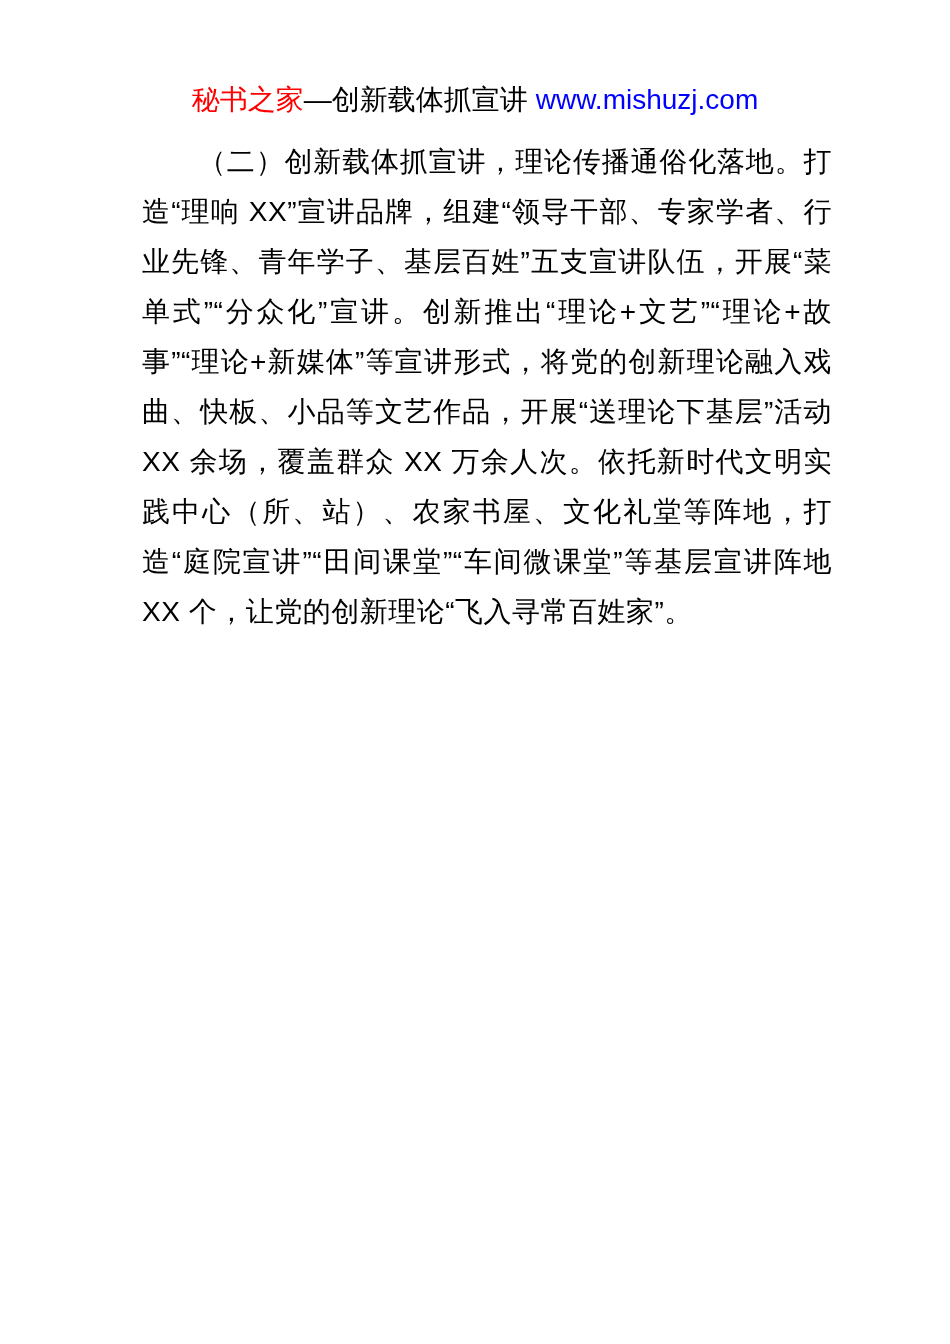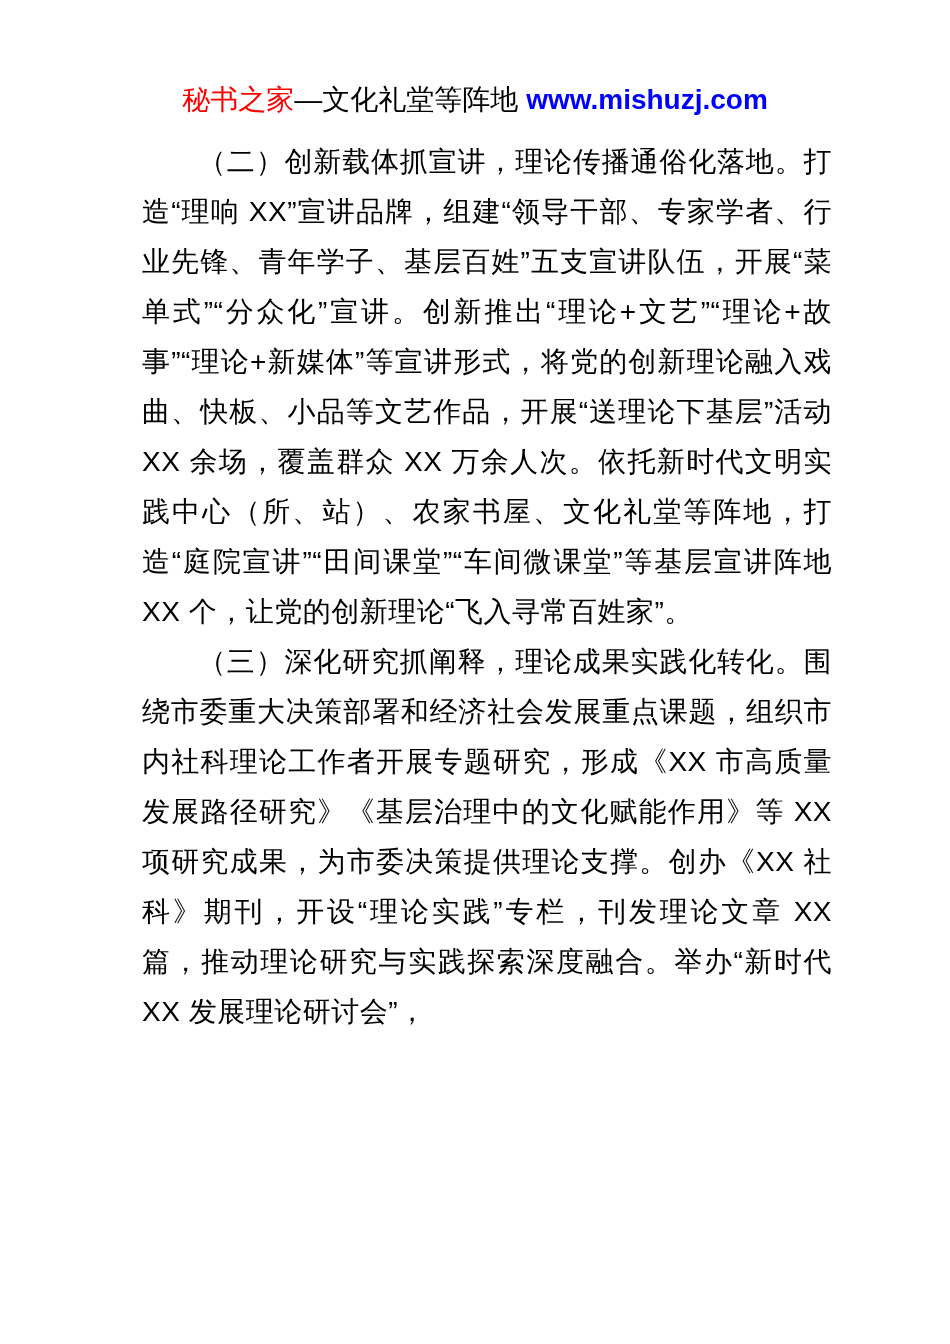--- a/index.html
+++ b/index.html
@@ -29,21 +29,21 @@
     color: #ff0000;
     font-weight: normal;
   }
   .site-header .tagline {
     color: #000000;
     font-weight: normal;
   }
   .site-header .url {
     color: #0000ff;
     margin-left: 8px;
-    font-weight: bold;
+    font-weight: normal;
   }
   .doc-body {
     position: absolute;
     top: 137px;
     left: 142px;
     width: 690px;
     color: #000000;
     font-size: 28px;
     line-height: 50px;
     text-align: justify;
@@ -57,21 +57,20 @@
   .doc-body p.indent {
     text-indent: 2em;
   }
 </style>
 </head>
 <body>
 
 <div class="page">
 
   <header class="site-header">
-    <span class="brand">秘书之家</span><span class="tagline">—文化礼堂等阵地</span><span class="url">www.mishuzj.com</span>
+    <span class="brand">秘书之家</span><span class="tagline">—创新载体抓宣讲</span><span class="url">www.mishuzj.com</span>
   </header>
 
   <main class="doc-body">
     <p class="doc-paragraph indent">（二）创新载体抓宣讲，理论传播通俗化落地。打造“理响 XX”宣讲品牌，组建“领导干部、专家学者、行业先锋、青年学子、基层百姓”五支宣讲队伍，开展“菜单式”“分众化”宣讲。创新推出“理论+文艺”“理论+故事”“理论+新媒体”等宣讲形式，将党的创新理论融入戏曲、快板、小品等文艺作品，开展“送理论下基层”活动 XX 余场，覆盖群众 XX 万余人次。依托新时代文明实践中心（所、站）、农家书屋、文化礼堂等阵地，打造“庭院宣讲”“田间课堂”“车间微课堂”等基层宣讲阵地 XX 个，让党的创新理论“飞入寻常百姓家”。</p>
-    <p class="doc-paragraph indent">（三）深化研究抓阐释，理论成果实践化转化。围绕市委重大决策部署和经济社会发展重点课题，组织市内社科理论工作者开展专题研究，形成《XX 市高质量发展路径研究》《基层治理中的文化赋能作用》等 XX 项研究成果，为市委决策提供理论支撑。创办《XX 社科》期刊，开设“理论实践”专栏，刊发理论文章 XX 篇，推动理论研究与实践探索深度融合。举办“新时代 XX 发展理论研讨会”，</p>
   </main>
 
 </div>
 
 </body></html>

